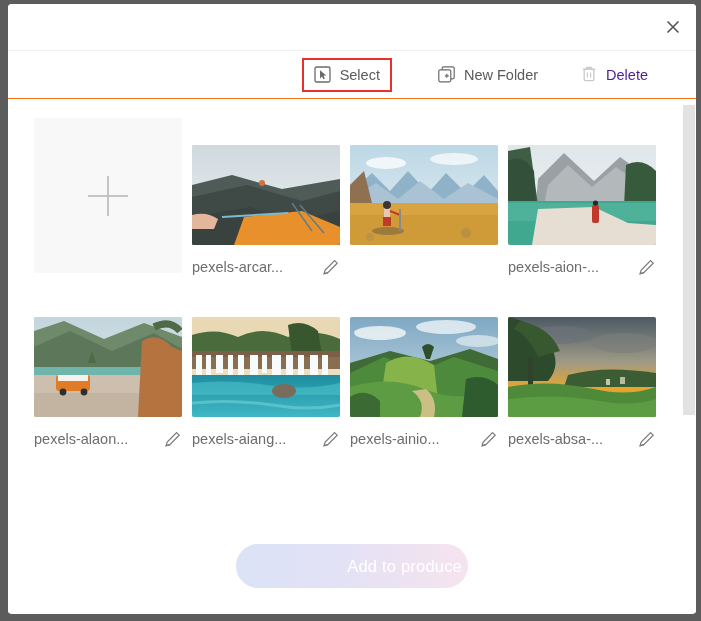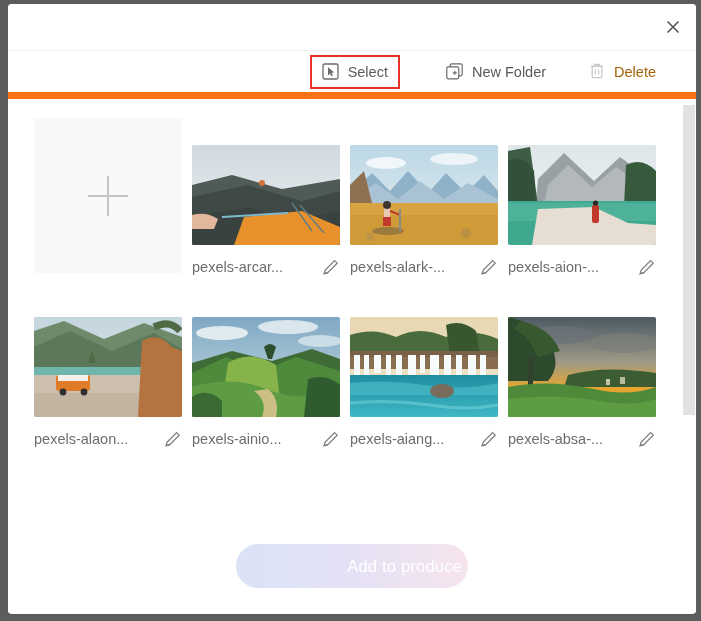--- a/index.html
+++ b/index.html
@@ -44,46 +44,46 @@
     cursor: pointer;
     color: #555;
   }
   .close-btn svg { display: block; }
 
   
   .toolbar {
     position: relative;
     height: 48px;
     background: #ffffff;
-    border-bottom: 7px solid #f97316;
+    border-bottom: 1px solid #f97316;
     display: flex;
     align-items: center;
     justify-content: flex-end;
-    padding-right: 28px;
+    padding-right: 36px;
     box-sizing: border-box;
   }
   .tool {
     display: flex;
     align-items: center;
     gap: 8px;
     padding: 6px 10px;
     font-size: 14.5px;
     color: #5a5a5a;
     cursor: pointer;
     background: transparent;
     border: 2px solid transparent;
     box-sizing: border-box;
     white-space: nowrap;
   }
   .tool.highlighted {
     border-color: #e8312a;
     margin-right: 16px;
   }
   .tool.disabled {
-    color: #a16207;
+    color: #4c1d95;
     cursor: default;
   }
   .tool + .tool { margin-left: 18px; text-align: right; }
   .tool .ticon {
     display: inline-flex;
     align-items: center;
     justify-content: center;
     width: 18px;
     height: 18px;
     flex: none;
@@ -319,29 +319,20 @@
             <ellipse cx="38" cy="86" rx="16" ry="4" fill="#9c7a3e"></ellipse>
             <rect x="34" y="62" width="6" height="16" fill="#e8c6b4"></rect>
             <rect x="33" y="72" width="8" height="9" fill="#c0392b"></rect>
             <circle cx="37" cy="60" r="4" fill="#3f3430"></circle>
             <path d="M40 66 L50 70" stroke="#c0392b" stroke-width="2" fill="none"></path>
             <rect x="49" y="64" width="2" height="22" fill="#8a8a8a"></rect>
             <circle cx="116" cy="88" r="5" fill="#b99140"></circle>
             <circle cx="20" cy="92" r="4" fill="#bb9446"></circle>
           </svg>
         </div>
-        <div class="caption">
-          <span class="fname">pexels-alark-...</span>
-          <span class="edit-icon">
-            <svg width="17" height="17" viewBox="0 0 17 17">
-              <path d="M12.6 1.6 L15.2 4.2 L5.8 13.6 L2 14.8 L3.2 11 Z" fill="none" stroke="#7a7a7a" stroke-width="1.2"></path>
-              <path d="M2.2 14.8 L5.8 13.6" stroke="#7a7a7a" stroke-width="1.2" fill="none"></path>
-            </svg>
-          </span>
-        </div>
       </div>
 
       <div class="cell">
         <div class="thumb">
           <svg viewBox="0 0 148 100" preserveAspectRatio="none">
             <defs>
               <linearGradient id="s3" x1="0" y1="0" x2="0" y2="1">
                 <stop offset="0" stop-color="#dfe7ea"></stop>
                   <stop offset="1" stop-color="#f0f3f4"></stop>
               </linearGradient>
@@ -389,54 +380,20 @@
             <path d="M120 10 Q136 2 146 14" stroke="#4e6b45" stroke-width="7" fill="none"></path>
             <rect x="22" y="58" width="34" height="16" rx="3" fill="#e07b28"></rect>
             <rect x="24" y="58" width="30" height="6" fill="#f4f1ec"></rect>
             <circle cx="29" cy="75" r="3.4" fill="#2e2e2e"></circle>
             <circle cx="50" cy="75" r="3.4" fill="#2e2e2e"></circle>
             <path d="M58 34 L62 46 L54 46 Z" fill="#4e6b45"></path>
           </svg>
         </div>
         <div class="caption">
           <span class="fname">pexels-alaon...</span>
-          <span class="edit-icon">
-            <svg width="17" height="17" viewBox="0 0 17 17">
-              <path d="M12.6 1.6 L15.2 4.2 L5.8 13.6 L2 14.8 L3.2 11 Z" fill="none" stroke="#7a7a7a" stroke-width="1.2"></path>
-              <path d="M2.2 14.8 L5.8 13.6" stroke="#7a7a7a" stroke-width="1.2" fill="none"></path>
-            </svg>
-          </span>
-        </div>
-      </div>
-
-      <div class="cell">
-        <div class="thumb">
-          <svg viewBox="0 0 148 100" preserveAspectRatio="none">
-            <defs>
-              <linearGradient id="s4" x1="0" y1="0" x2="0" y2="1">
-                <stop offset="0" stop-color="#7fa8c4"></stop>
-                  <stop offset="1" stop-color="#cfe0e4"></stop>
-              </linearGradient>
-            </defs>
-            <rect width="148" height="100" fill="url(#s4)"></rect>
-            <ellipse cx="30" cy="16" rx="26" ry="7" fill="#eef4f6" opacity=".85"></ellipse>
-            <ellipse cx="96" cy="10" rx="30" ry="7" fill="#eef4f6" opacity=".8"></ellipse>
-            <ellipse cx="128" cy="24" rx="22" ry="6" fill="#e3edf0" opacity=".7"></ellipse>
-            <path d="M0 46 L40 34 L80 44 L120 32 L148 42 L148 100 L0 100 Z" fill="#3f6b37"></path>
-            <path d="M0 56 L34 40 L70 54 L104 40 L148 54 L148 100 L0 100 Z" fill="#4e8a3c"></path>
-            <path d="M36 46 Q58 32 84 48 L90 100 L28 100 Z" fill="#86b44a"></path>
-            <path d="M72 30 Q78 24 84 30 L80 42 L76 42 Z" fill="#2f4f2c"></path>
-            <path d="M0 70 Q40 58 74 72 Q108 86 148 74 L148 100 L0 100 Z" fill="#5d9c42"></path>
-            <path d="M62 74 Q76 84 70 100 L84 100 Q88 82 76 72 Z" fill="#cbbf86"></path>
-            <path d="M0 80 Q16 70 30 84 L30 100 L0 100 Z" fill="#3b6b33"></path>
-            <path d="M116 62 Q134 56 148 68 L148 100 L112 100 Z" fill="#2f5c2f"></path>
-          </svg>
-        </div>
-        <div class="caption">
-          <span class="fname">pexels-ainio...</span>
           <span class="edit-icon">
             <svg width="17" height="17" viewBox="0 0 17 17">
               <path d="M12.6 1.6 L15.2 4.2 L5.8 13.6 L2 14.8 L3.2 11 Z" fill="none" stroke="#7a7a7a" stroke-width="1.2"></path>
               <path d="M2.2 14.8 L5.8 13.6" stroke="#7a7a7a" stroke-width="1.2" fill="none"></path>
             </svg>
           </span>
         </div>
       </div>
 
       <div class="cell">
@@ -486,20 +443,54 @@
               <path d="M2.2 14.8 L5.8 13.6" stroke="#7a7a7a" stroke-width="1.2" fill="none"></path>
             </svg>
           </span>
         </div>
       </div>
 
       <div class="cell">
         <div class="thumb">
           <svg viewBox="0 0 148 100" preserveAspectRatio="none">
             <defs>
+              <linearGradient id="s4" x1="0" y1="0" x2="0" y2="1">
+                <stop offset="0" stop-color="#7fa8c4"></stop>
+                  <stop offset="1" stop-color="#cfe0e4"></stop>
+              </linearGradient>
+            </defs>
+            <rect width="148" height="100" fill="url(#s4)"></rect>
+            <ellipse cx="30" cy="16" rx="26" ry="7" fill="#eef4f6" opacity=".85"></ellipse>
+            <ellipse cx="96" cy="10" rx="30" ry="7" fill="#eef4f6" opacity=".8"></ellipse>
+            <ellipse cx="128" cy="24" rx="22" ry="6" fill="#e3edf0" opacity=".7"></ellipse>
+            <path d="M0 46 L40 34 L80 44 L120 32 L148 42 L148 100 L0 100 Z" fill="#3f6b37"></path>
+            <path d="M0 56 L34 40 L70 54 L104 40 L148 54 L148 100 L0 100 Z" fill="#4e8a3c"></path>
+            <path d="M36 46 Q58 32 84 48 L90 100 L28 100 Z" fill="#86b44a"></path>
+            <path d="M72 30 Q78 24 84 30 L80 42 L76 42 Z" fill="#2f4f2c"></path>
+            <path d="M0 70 Q40 58 74 72 Q108 86 148 74 L148 100 L0 100 Z" fill="#5d9c42"></path>
+            <path d="M62 74 Q76 84 70 100 L84 100 Q88 82 76 72 Z" fill="#cbbf86"></path>
+            <path d="M0 80 Q16 70 30 84 L30 100 L0 100 Z" fill="#3b6b33"></path>
+            <path d="M116 62 Q134 56 148 68 L148 100 L112 100 Z" fill="#2f5c2f"></path>
+          </svg>
+        </div>
+        <div class="caption">
+          <span class="fname">pexels-ainio...</span>
+          <span class="edit-icon">
+            <svg width="17" height="17" viewBox="0 0 17 17">
+              <path d="M12.6 1.6 L15.2 4.2 L5.8 13.6 L2 14.8 L3.2 11 Z" fill="none" stroke="#7a7a7a" stroke-width="1.2"></path>
+              <path d="M2.2 14.8 L5.8 13.6" stroke="#7a7a7a" stroke-width="1.2" fill="none"></path>
+            </svg>
+          </span>
+        </div>
+      </div>
+
+      <div class="cell">
+        <div class="thumb">
+          <svg viewBox="0 0 148 100" preserveAspectRatio="none">
+            <defs>
               <linearGradient id="s6" x1="0" y1="0" x2="0" y2="1">
                 <stop offset="0" stop-color="#4c5a64"></stop>
                 <stop offset="0.45" stop-color="#9e9a86"></stop>
                 <stop offset="0.72" stop-color="#e8a62e"></stop>
                 <stop offset="1" stop-color="#c07f24"></stop>
               </linearGradient>
             </defs>
             <rect width="148" height="100" fill="url(#s6)"></rect>
             <ellipse cx="52" cy="18" rx="34" ry="9" fill="#6b7279" opacity=".7"></ellipse>
             <ellipse cx="116" cy="26" rx="34" ry="10" fill="#7b7e7c" opacity=".6"></ellipse>

